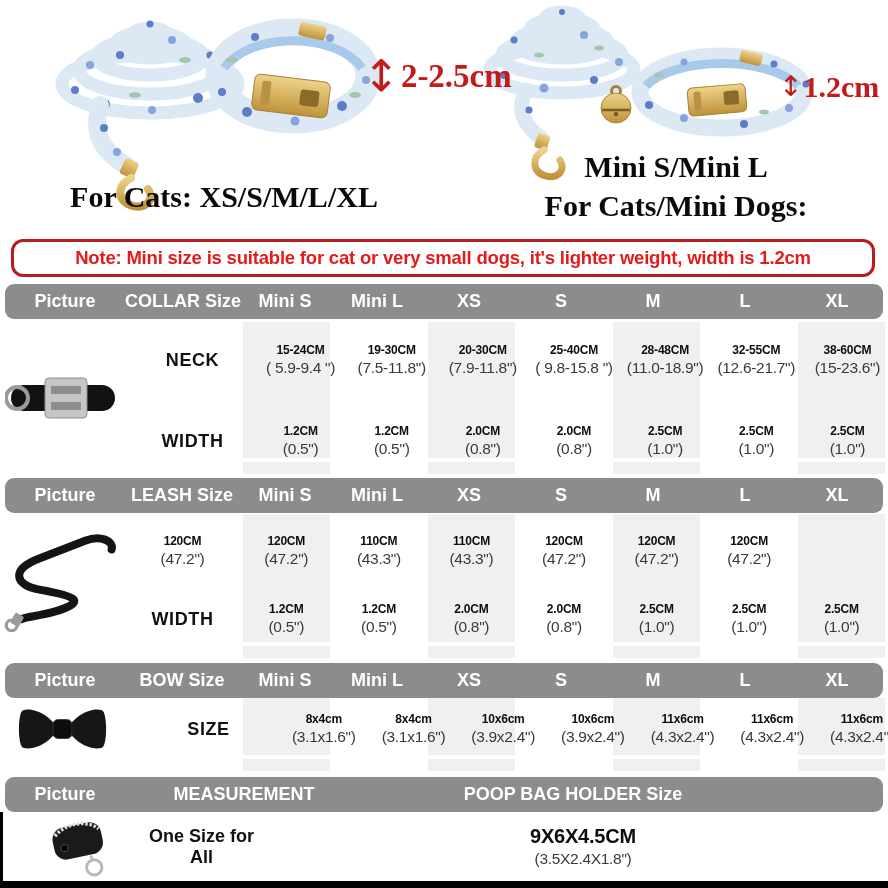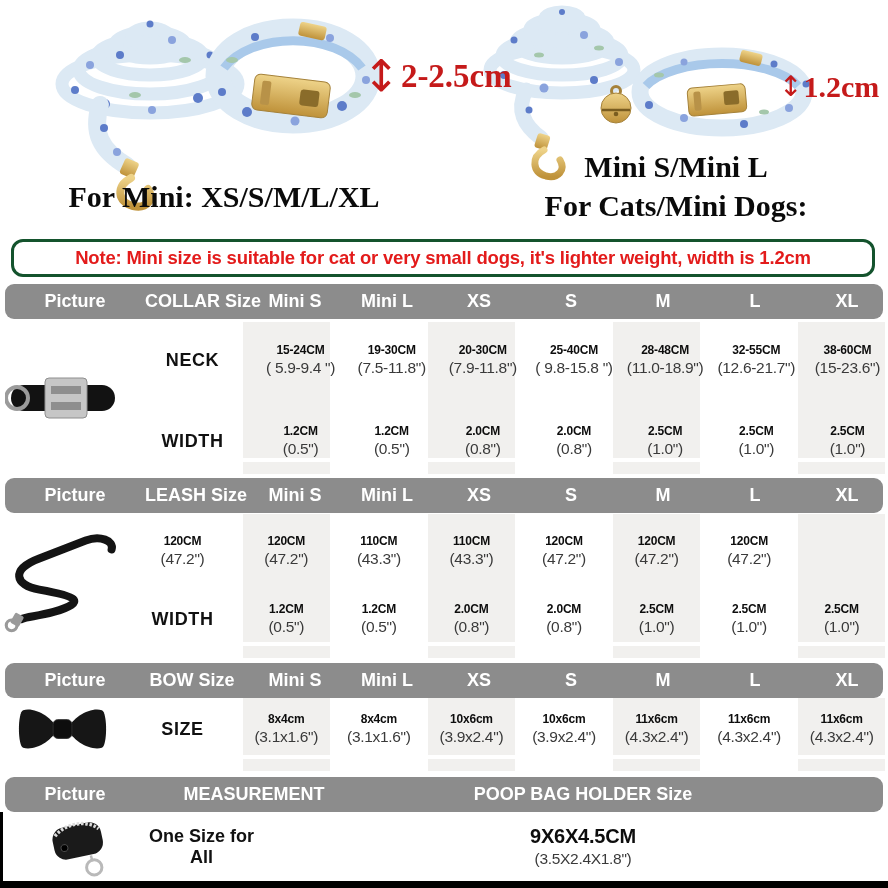--- a/index.html
+++ b/index.html
@@ -24,38 +24,38 @@
   #m-right .arrow{font-size:28px;}
   #m-right .mtext{font-size:30px;line-height:1;}
 
   .caption{position:absolute;text-align:center;font-family:"Liberation Serif",serif;
            font-weight:bold;color:#0a0a0a;z-index:5;}
   #cap-left{left:38px;top:180px;width:372px;font-size:30px;line-height:34px;}
   #cap-right{left:508px;top:147px;width:336px;font-size:30px;line-height:39px;}
   #cap-right span{display:block;}
 
   
-  #note{position:absolute;left:11px;top:239px;width:858px;height:32px;border:3px solid #14532d;
+  #note{position:absolute;left:11px;top:239px;width:858px;height:32px;border:3px solid #b91c1c;
         border-radius:12px;display:flex;align-items:center;justify-content:center;background:#fff;}
   #note span{font-size:18.5px;font-weight:bold;color:#e31b1b;white-space:nowrap;letter-spacing:-0.2px;}
 
   
   .thead{position:absolute;left:5px;width:878px;height:35px;background:#8c8c8c;border-radius:9px;
          display:grid;grid-template-columns:120px 114px repeat(7,1fr);align-items:center;}
-  .thead .hcell{text-align:center;color:#ffffff;font-weight:bold;font-size:18px;white-space:nowrap;padding-left:20px;}
+  .thead .hcell{text-align:center;color:#ffffff;font-weight:bold;font-size:18px;white-space:nowrap;}
   #collar-head{top:284px;}
   #leash-head{top:478px;}
   #bow-head{top:663px;}
   #poop-head{top:777px;grid-template-columns:120px 238px 420px 1fr;}
 
   
   .tbody{position:absolute;left:0;width:888px;display:grid;grid-template-columns:125px 115px repeat(7,1fr);}
   #collar-body{top:322px;height:156px;grid-template-rows:76px 66px;gap:10px;}
   #leash-body{top:514px;height:148px;grid-template-rows:74px 62px;}
-  #bow-body{top:698px;height:77px;grid-template-rows:62px;}
+  #bow-body{top:698px;height:77px;grid-template-rows:62px;gap:26px;}
   #poop-body{top:812px;height:81px;grid-template-columns:125px 115px 1fr;grid-template-rows:69px;padding-left:19px;}
 
   .striped{background-image:
     linear-gradient(to bottom, rgba(0,0,0,0) calc(100% - 20px), #fff calc(100% - 20px),
                     #fff calc(100% - 16px), rgba(0,0,0,0) calc(100% - 16px),
                     rgba(0,0,0,0) calc(100% - 4px), #fff calc(100% - 4px)),
     linear-gradient(to right,
       rgba(0,0,0,0) 243px, #f1f0ee 243px, #f1f0ee 330px, rgba(0,0,0,0) 330px,
       rgba(0,0,0,0) 428px, #f1f0ee 428px, #f1f0ee 515px, rgba(0,0,0,0) 515px,
       rgba(0,0,0,0) 613px, #f1f0ee 613px, #f1f0ee 700px, rgba(0,0,0,0) 700px,
@@ -181,21 +181,21 @@
 
   <div class="measure" id="m-left">
     <span class="arrow">↕</span>
     <span class="mtext">2-2.5cm</span>
   </div>
   <div class="measure" id="m-right">
     <span class="arrow">↕</span>
     <span class="mtext">1.2cm</span>
   </div>
 
-  <div class="caption" id="cap-left">For Mini: XS/S/M/L/XL</div>
+  <div class="caption" id="cap-left">For Cats: XS/S/M/L/XL</div>
   <div class="caption" id="cap-right">
     <span>Mini S/Mini L</span>
     <span>For Cats/Mini Dogs:</span>
   </div>
 
   <div id="note">
     <span>Note: Mini size is suitable for cat or very small dogs, it's lighter weight, width is 1.2cm</span>
   </div>
 
   <div class="thead" id="collar-head">

